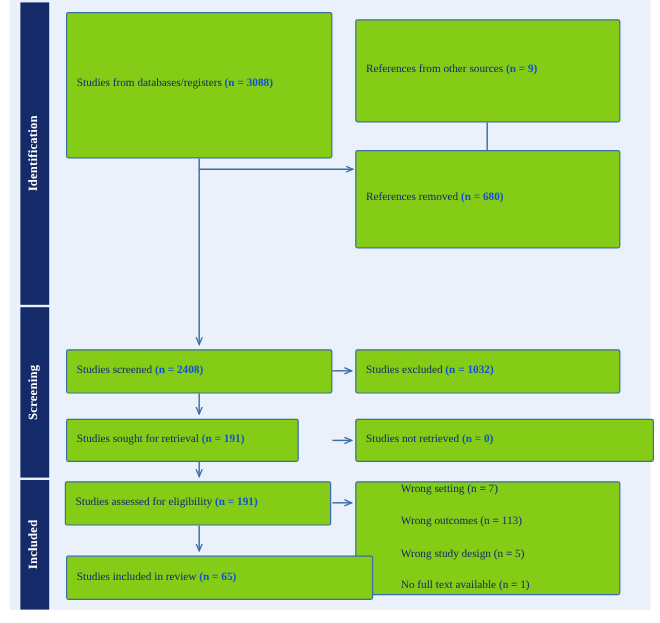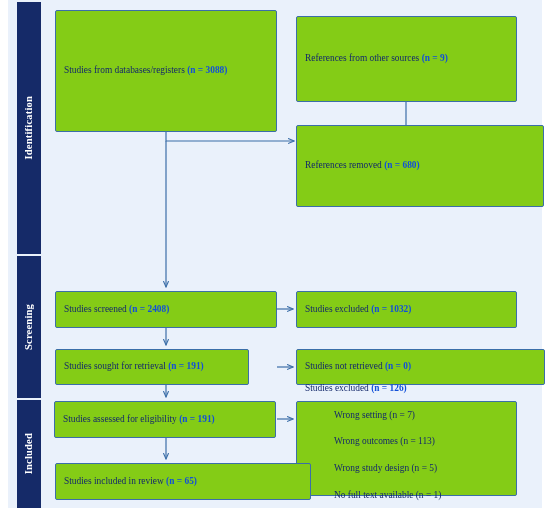--- a/index.html
+++ b/index.html
@@ -96,21 +96,21 @@
   .list-node li {
     margin: 12px;
     padding: 0;
     line-height: 1.58;
     white-space: nowrap;
   }
 
   
   .n-databases  { left: 55px;  top: 10px;  width: 222px; height: 122px; }
   .n-othersrc   { left: 296px; top: 16px;  width: 221px; height: 86px; }
-  .n-removed    { left: 296px; top: 125px; width: 248px; height: 82px;  }
+  .n-removed    { left: 296px; top: 125px; width: 221px; height: 82px;  }
 
   .n-screened   { left: 55px;  top: 291px; width: 222px; height: 37px;  }
   .n-excluded1  { left: 296px; top: 291px; width: 221px; height: 37px;  }
 
   .n-sought     { left: 55px;  top: 349px; width: 194px; height: 36px;  }
   .n-notretr    { left: 296px; top: 349px; width: 249px; height: 36px;  }
 
   .n-assessed   { left: 54px;  top: 401px; width: 222px; height: 37px;  }
   .n-excluded2  { left: 296px; top: 401px; width: 221px; height: 95px;  }
 
@@ -189,21 +189,20 @@
   <div class="node n-notretr">
     <span class="txt"><span>Studies not retrieved </span><b>(n = 0)</b></span>
   </div>
 
   <div class="node n-assessed">
     <span class="txt"><span>Studies assessed for eligibility </span><b>(n = 191)</b></span>
   </div>
 
   <div class="node list-node n-excluded2">
     <span class="txt">
-      <span class="head"><span>Studies excluded </span><b>(n = 126)</b></span>
       <ul>
         <li>Wrong setting (n = 7)</li>
         <li>Wrong outcomes (n = 113)</li>
         <li>Wrong study design (n = 5)</li>
         <li>No full text available (n = 1)</li>
       </ul>
     </span>
   </div>
 
   <div class="node n-included">

